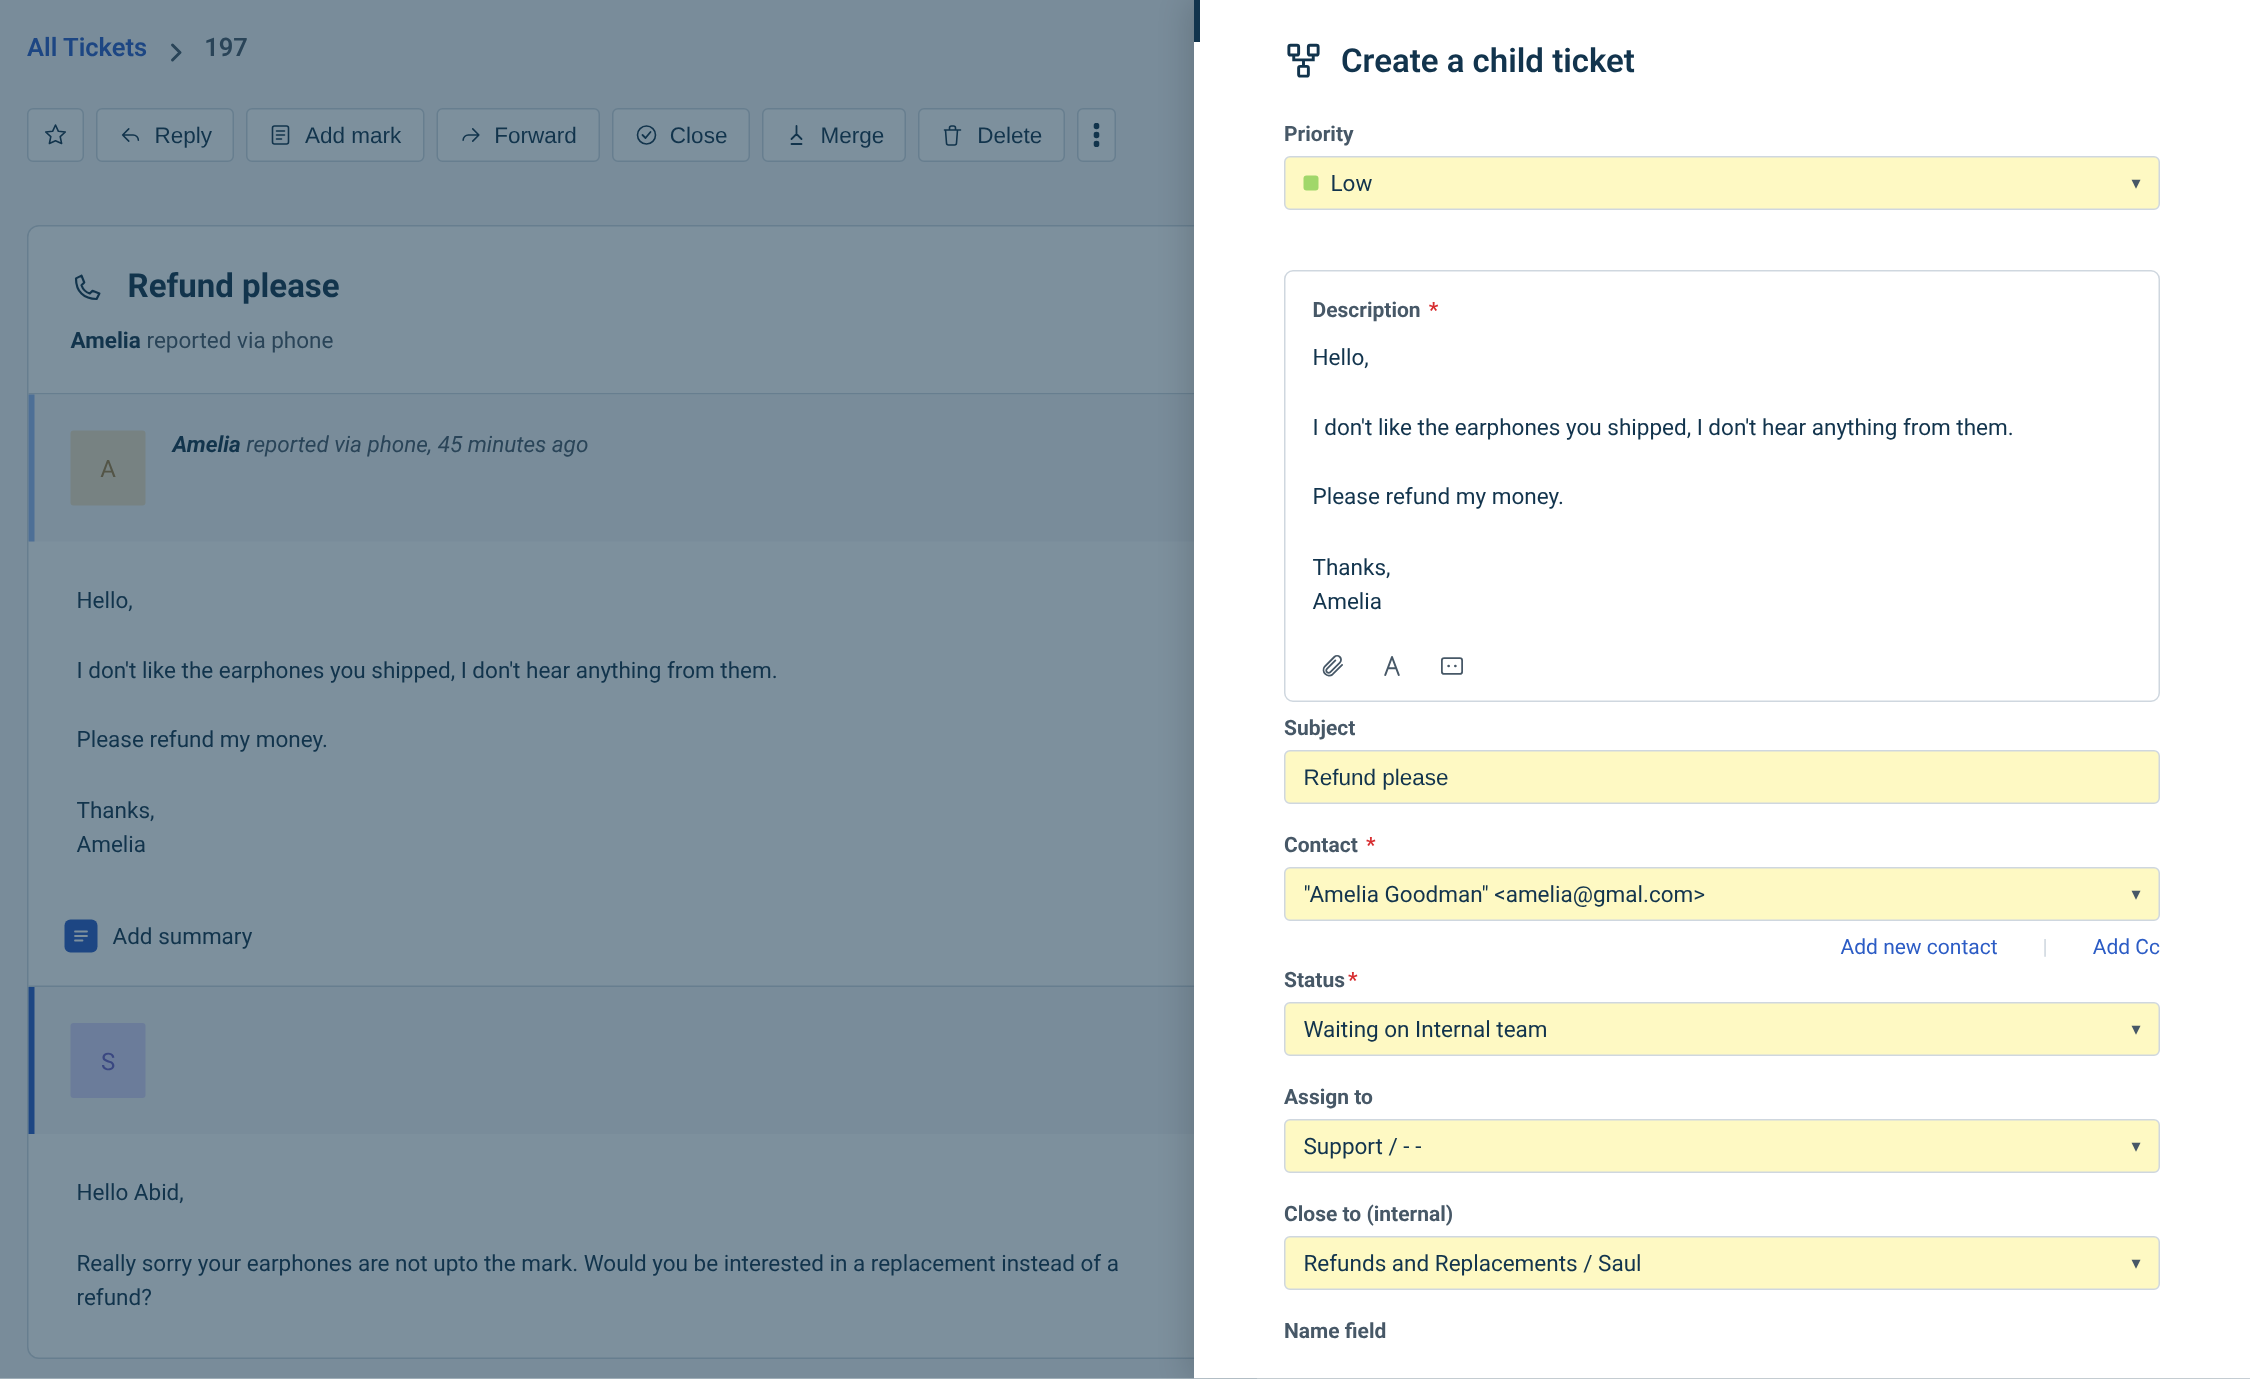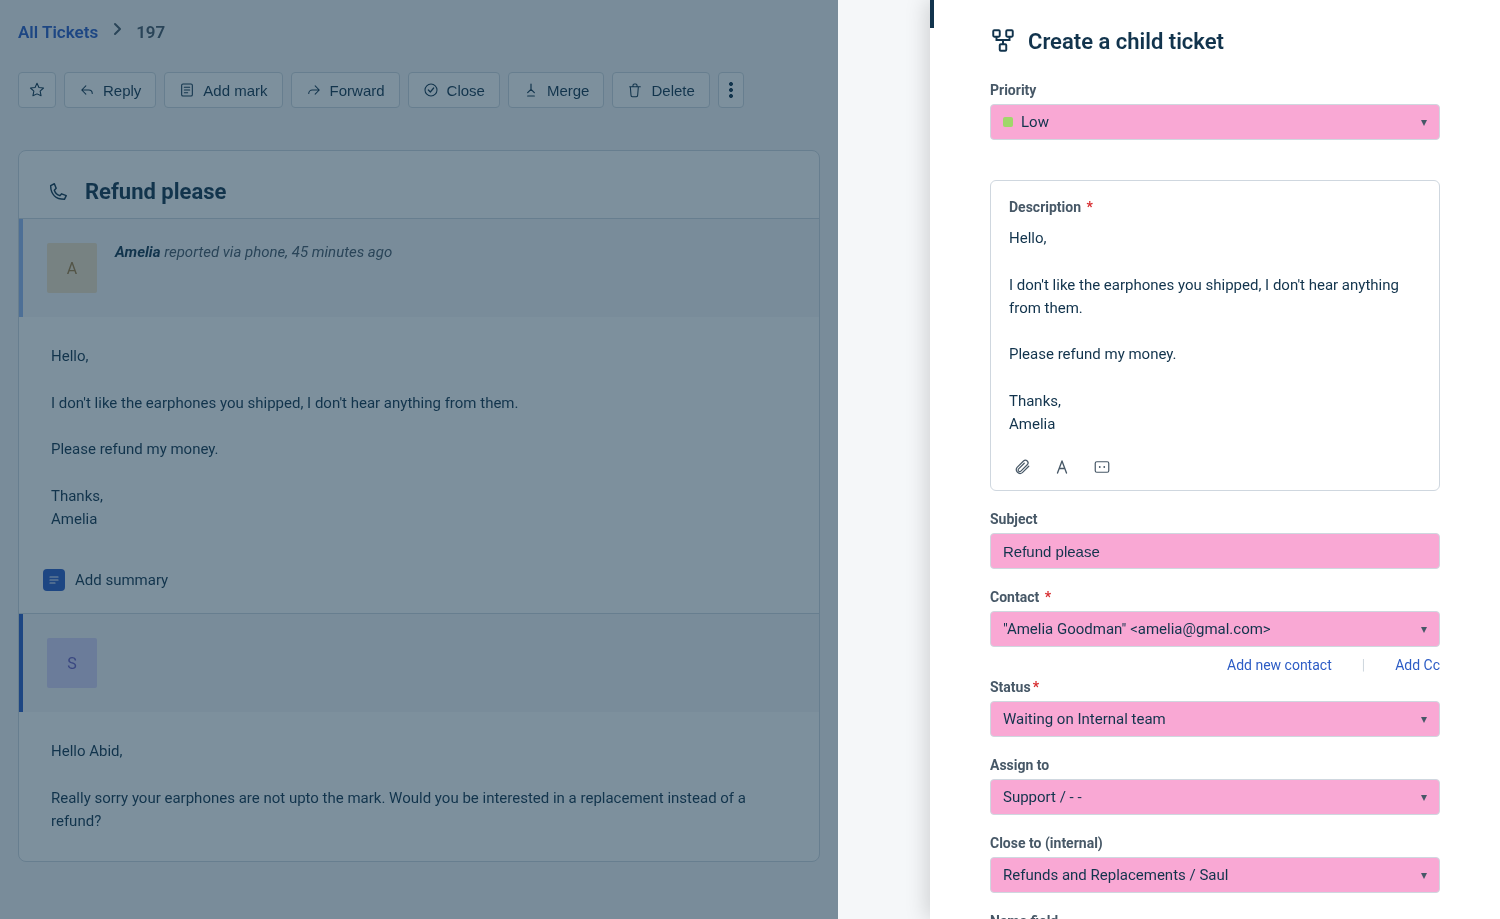--- a/index.html
+++ b/index.html
@@ -24,21 +24,21 @@
     padding: 22px 18px 0 18px;
   }
   .dim-overlay {
     position: absolute;
     top: 0; left: 0;
     width: 838px; height: 919px;
     background: rgba(18, 52, 77, 0.55);
     pointer-events: none;
   }
 
-  .breadcrumb { display: flex; align-items: flex-start; gap: 14px; margin-bottom: 30px; }
+  .breadcrumb { display: flex; align-items: flex-end; gap: 14px; margin-bottom: 30px; }
   .breadcrumb a { color: #2c5cc5; font-size: 17px; font-weight: 600; text-decoration: none; }
   .breadcrumb .chevron { color: #475867; }
   .breadcrumb .ticket-id { color: #475867; font-size: 17px; font-weight: 600; }
 
   .toolbar { display: flex; gap: 8px; margin-bottom: 42px; }
   .tbtn {
     display: inline-flex; align-items: center; gap: 8px;
     height: 36px; padding: 0 14px;
     border: 1px solid #cfd7df; border-radius: 4px;
     background: #fff; color: #12344d; font-size: 15px;
@@ -87,21 +87,21 @@
   }
   .add-summary-row .icon-box {
     width: 22px; height: 22px; border-radius: 4px;
     background: #2c5cc5; display: flex; align-items: center; justify-content: center;
   }
 
   
   .side-panel {
     position: absolute;
     top: 0; right: 0;
-    width: 570px; height: 919px;
+    width: 704px; height: 919px;
     background: #fff;
     box-shadow: -4px 0 20px rgba(0,0,0,0.15);
     padding: 28px 60px 16px 60px;
     overflow: hidden;
   }
   .close-btn {
     position: absolute;
     top: 0; left: -24px;
     width: 28px; height: 28px;
     background: #12344d; color: #fff;
@@ -114,21 +114,21 @@
   .panel-title h2 { font-size: 22px; font-weight: 600; color: #12344d; }
 
   .field { margin-bottom: 20px; }
   .field-label { font-size: 14px; color: #475867; margin-bottom: 6px; display: block; font-weight: bold; }
   .req { color: #d72d30; margin-left: 2px; }
 
   .select-box, .input-box {
     width: 100%;
     border: 1px solid #cfd7df;
     border-radius: 4px;
-    background: #f9a8d4;
+    background: #fef9c3;
     font-size: 15px;
     color: #12344d;
     gap: 16px;
   }
   .select-box {
     height: 36px;
     display: flex; align-items: center; justify-content: space-between;
     padding: 0 12px;
     cursor: pointer;
   }
@@ -137,21 +137,21 @@
   .dot.low { background: #a0d76a; }
   .caret { color: #475867; font-size: 12px; }
 
   .input-box { height: 36px; padding: 0 12px; }
   .input-box input { border: 0; outline: 0; width: 100%; height: 100%; font-size: 15px; color: #12344d; background: transparent; }
 
   .desc-box {
     border: 1px solid #cfd7df; border-radius: 6px;
     padding: 18px 18px 14px 18px;
     margin-top: 40px;
-    margin-bottom: 20px;
+    margin-bottom: 10px;
   }
   .desc-box .field-label { margin-bottom: 12px; }
   .desc-content { font-size: 15px; line-height: 1.55; color: #12344d; min-height: 150px; }
   .desc-toolbar { display: flex; gap: 22px; margin-top: 22px; padding-left: 4px; }
   .desc-toolbar .tool { color: #475867; cursor: pointer; }
 
   .contact-actions { display: flex; justify-content: flex-end; gap: 30px; margin-top: 10px; font-size: 14px; }
   .contact-actions a { color: #2c5cc5; text-decoration: none; cursor: pointer; }
   .contact-actions .sep { color: #cfd7df; }
 
@@ -226,20 +226,24 @@
   </div>
 
   <div class="ticket-card">
     <div class="ticket-title-row">
       <span>
         <svg width="22" height="22" viewBox="0 0 24 24" fill="none">
             <path d="M4 5c0 9.4 5.6 15 15 15l2-4-5-2-2 2c-3-1-5-3-6-6l2-2-2-5-4 2z" stroke="#12344d" stroke-width="1.6" stroke-linejoin="round"></path>
           </svg>
       </span>
       <div class="ticket-title">Refund please</div>
+    </div>
+    <div class="ticket-sub">
+      <span class="name">Amelia</span>
+      <span class="meta"> </span><span class="meta">reported via phone</span>
     </div>
 
     <div class="msg-block">
       <div class="msg-header">
         <div class="avatar">A</div>
         <div>
           <div class="msg-who">
             <span class="name">Amelia</span>
             <span class="meta"> </span><span class="meta">reported via phone, 45 minutes ago</span>
           </div>

